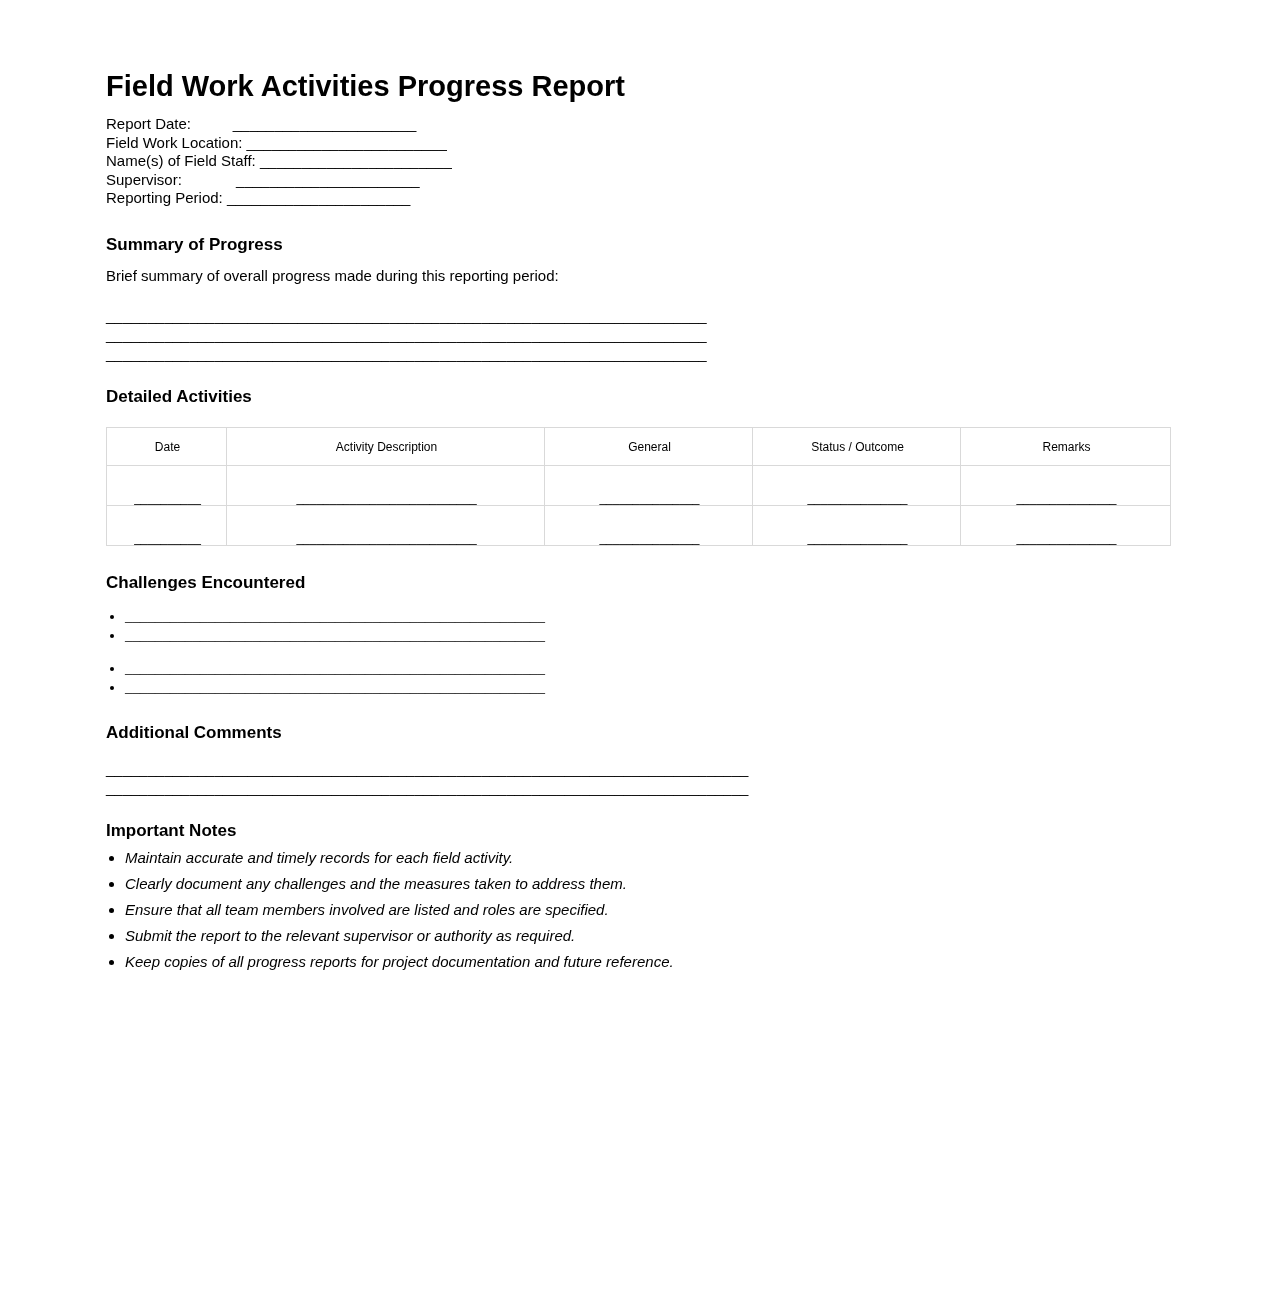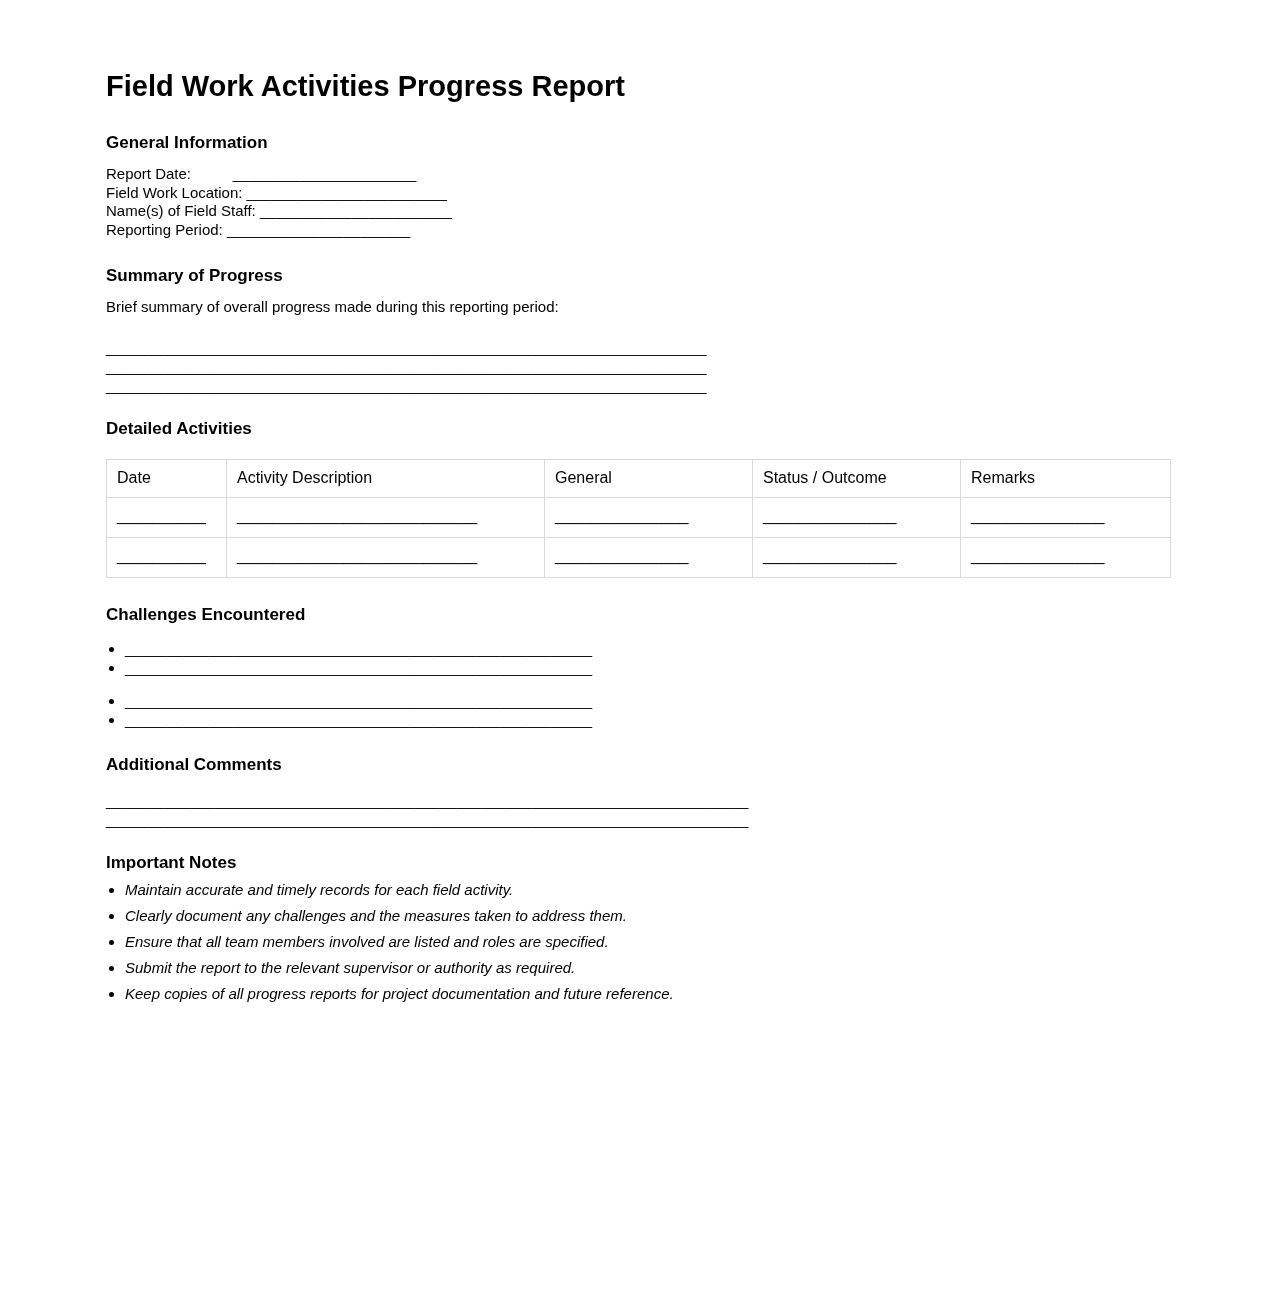--- a/index.html
+++ b/index.html
@@ -52,67 +52,67 @@
 
   table.activities {
     margin-top: 20px;
     width: 1064px;
     border-collapse: collapse;
     table-layout: fixed;
   }
   table.activities th,
   table.activities td {
     border: 1px solid #d9d9d9;
-    text-align: left;
+    text-align: center;
     font-weight: normal;
-    font-size: 16px;
+    font-size: 12px;
     padding: 0 8px 0 10px;
     overflow: hidden;
     white-space: nowrap;
   }
   table.activities thead th {
     height: 38px;
     vertical-align: middle;
   }
   table.activities tbody td {
     height: 40px;
     vertical-align: bottom;
-    padding-bottom: 12px;
   }
 
   ul.blank-list {
     margin: 14px 0 0 0;
     padding-left: 19px;
   }
   ul.blank-list li {
     line-height: 19px;
     white-space: nowrap;
+    font-family: Liberation Serif, serif;
   }
   ul.notes-list {
     margin: 4px 0 0 0;
     padding-left: 19px;
     font-style: italic;
   }
   ul.notes-list li {
     line-height: 26px;
   }
 </style>
 </head>
 <body>
 
 <div class="page">
 
   <h1>Field Work Activities Progress Report</h1>
 
   <section>
-    <h2 id="h-general">General Information</h2>
     <div class="info-lines">
       <div class="info-line">Report Date:          ______________________</div>
       <div class="info-line">Field Work Location: ________________________</div>
       <div class="info-line">Name(s) of Field Staff: _______________________</div>
+      <div class="info-line">Supervisor:             ______________________</div>
       <div class="info-line">Reporting Period: ______________________</div>
     </div>
   </section>
 
   <section>
     <h2 id="h-summary">Summary of Progress</h2>
     <p class="intro">Brief summary of overall progress made during this reporting period:</p>
     <div class="write-lines">
       <div class="write-line">________________________________________________________________________</div>
       <div class="write-line">________________________________________________________________________</div>

